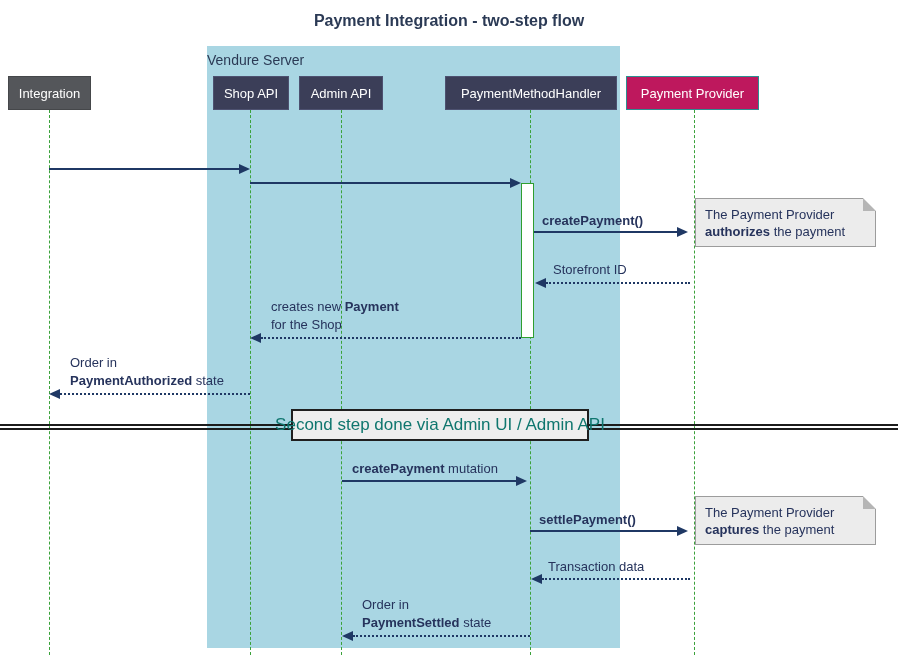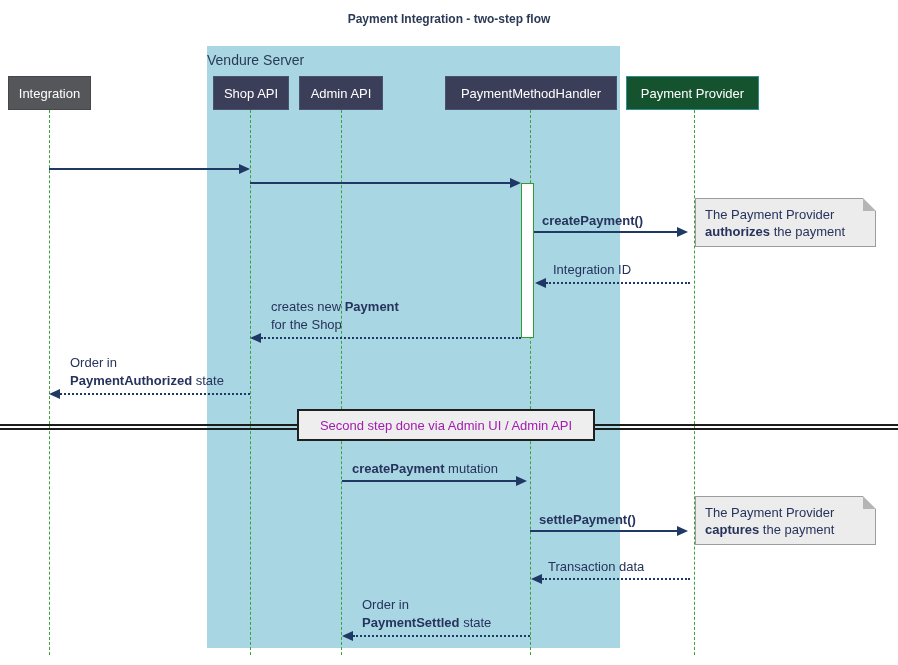--- a/index.html
+++ b/index.html
@@ -2,42 +2,42 @@
 <html><head>
 <meta charset="utf-8">
 <style>
   html,body{margin:0;padding:0;background:#ffffff;}
   .canvas{
     position:relative;width:898px;height:665px;background:#ffffff;overflow:hidden;
     font-family:"Liberation Sans","DejaVu Sans",sans-serif;color:#26335c;
   }
   .title{
     position:absolute;left:0;top:12px;width:898px;text-align:center;
-    font-size:12px;font-weight:bold;color:#2b3a55;
+    font-size:16px;font-weight:bold;color:#2b3a55;
   }
   .server-box{
     position:absolute;left:207px;top:46px;width:413px;height:602px;
     background:#a9d6e3;z-index:1;
   }
   .server-label{
     position:absolute;left:0;top:6px;width:100%;
     font-size:14px;color:#2b3a55;
   }
   .lifeline{
     position:absolute;top:110px;height:545px;width:0;
     border-left:1px dashed #3ba23b;z-index:2;
   }
   .participant{
     position:absolute;top:76px;height:34px;z-index:5;
     display:flex;align-items:center;justify-content:center;
     font-size:13px;color:#ffffff;box-sizing:border-box;
   }
   .p-dark{background:#3b3e58;border:1px solid #4d5170;}
   .p-gray{background:#54565a;border:1px solid #45474a;}
-  .p-teal{background:#14532d;border:1px solid #2d8f91;}
+  .p-teal{background:#be185d;border:1px solid #2d8f91;}
   .activation{
     position:absolute;left:521px;top:183px;width:13px;height:155px;
     background:#ffffff;border:1px solid #2f9e2f;box-sizing:border-box;z-index:3;
   }
   .msg-line{position:absolute;height:0;z-index:4;}
   .solid{border-top:2px solid #1f3864;}
   .dotted{border-top:2px dotted #1f3864;}
   .head{position:absolute;width:0;height:0;z-index:4;}
   .head-right{border-left:11px solid #1f3864;border-top:5px solid transparent;border-bottom:5px solid transparent;}
   .head-left{border-right:11px solid #1f3864;border-top:5px solid transparent;border-bottom:5px solid transparent;}
@@ -53,24 +53,24 @@
   }
   .note-fold{
     position:absolute;top:-1px;right:-1px;width:0;height:0;
     border-style:solid;border-width:0 13px 13px 0;
     border-color:#ffffff #ffffff #b5b5b5 #ececec;
   }
   .divider-line{
     position:absolute;left:0;width:898px;height:2px;background:#1c1c1c;z-index:3;
   }
   .divider-box{
-    position:absolute;left:297px;top:409px;width:298px;height:32px;
+    position:absolute;left:291px;top:409px;width:298px;height:32px;
     background:#eeeeee;border:2px solid #1f1f1f;box-sizing:border-box;z-index:5;
     display:flex;align-items:center;justify-content:center;
-    font-size:13px;color:#a21caf;white-space:nowrap;
+    font-size:17px;color:#0f766e;white-space:nowrap;
   }
 </style>
 </head>
 <body>
 
 <div class="canvas">
 
   <div class="title">Payment Integration - two-step flow</div>
 
   <div class="server-box">
@@ -107,21 +107,21 @@
   <div class="msg-line solid" style="left:250px;width:261px;top:182px"></div>
   <div class="head head-right" style="left:510px;top:178px"></div>
 
   <div class="msg-label" style="left:542px;top:212px">
     <span class="b">createPayment()</span>
   </div>
   <div class="msg-line solid" style="left:534px;width:143px;top:231px"></div>
   <div class="head head-right" style="left:677px;top:227px"></div>
 
   <div class="msg-label" style="left:553px;top:261px">
-    <span>Integration ID</span>
+    <span>Storefront ID</span>
   </div>
   <div class="msg-line dotted" style="left:546px;width:144px;top:282px"></div>
   <div class="head head-left" style="left:535px;top:278px"></div>
 
   <div class="msg-label" style="left:271px;top:298px">
     <span>creates new </span><span class="b">Payment</span><br>
     <span>for the Shop</span>
   </div>
   <div class="msg-line dotted" style="left:261px;width:260px;top:337px"></div>
   <div class="head head-left" style="left:250px;top:333px"></div>

